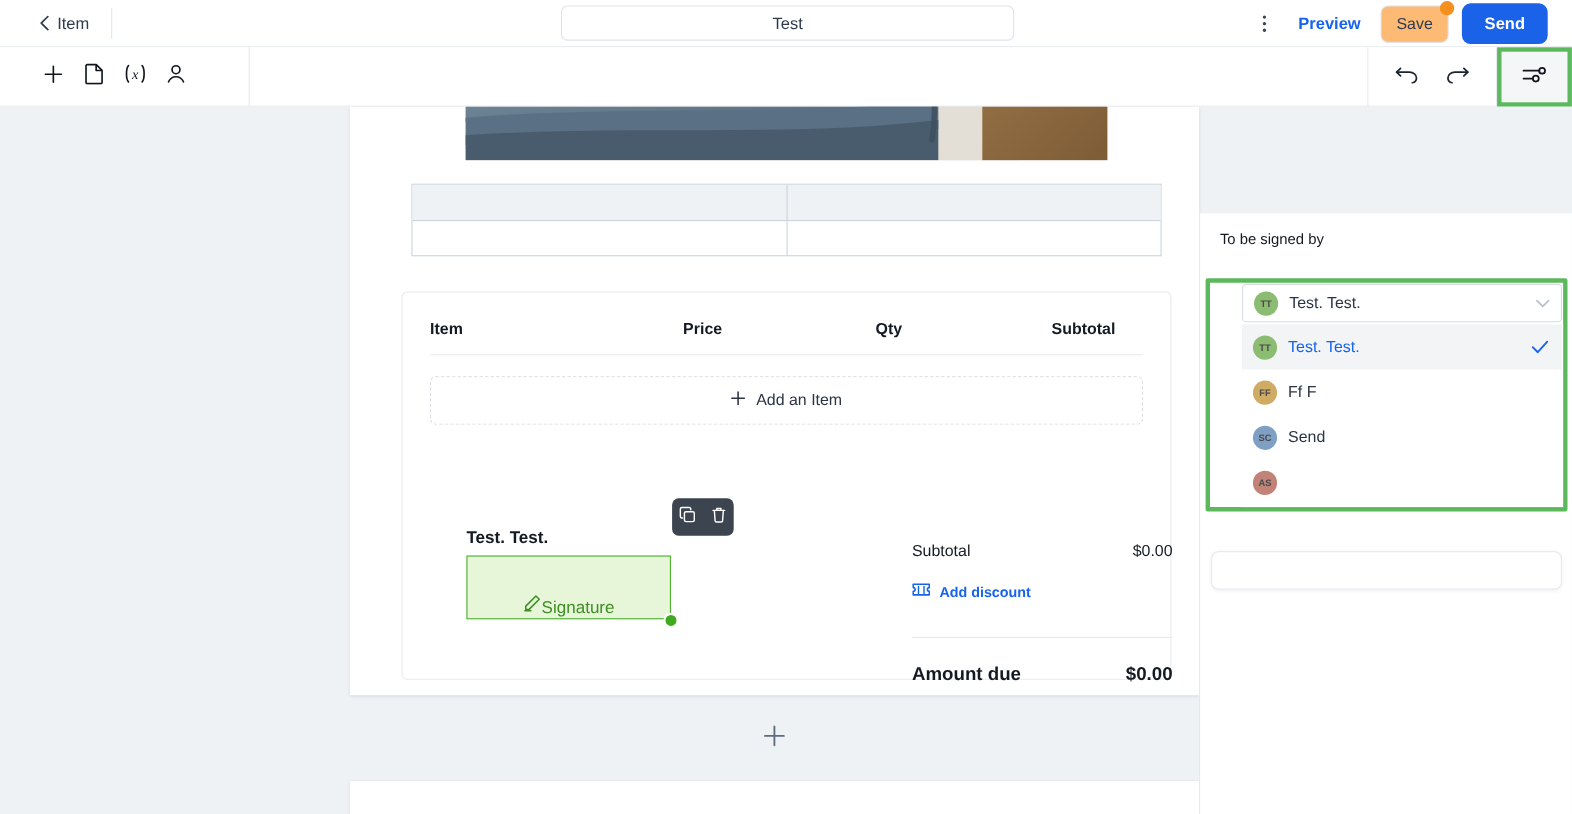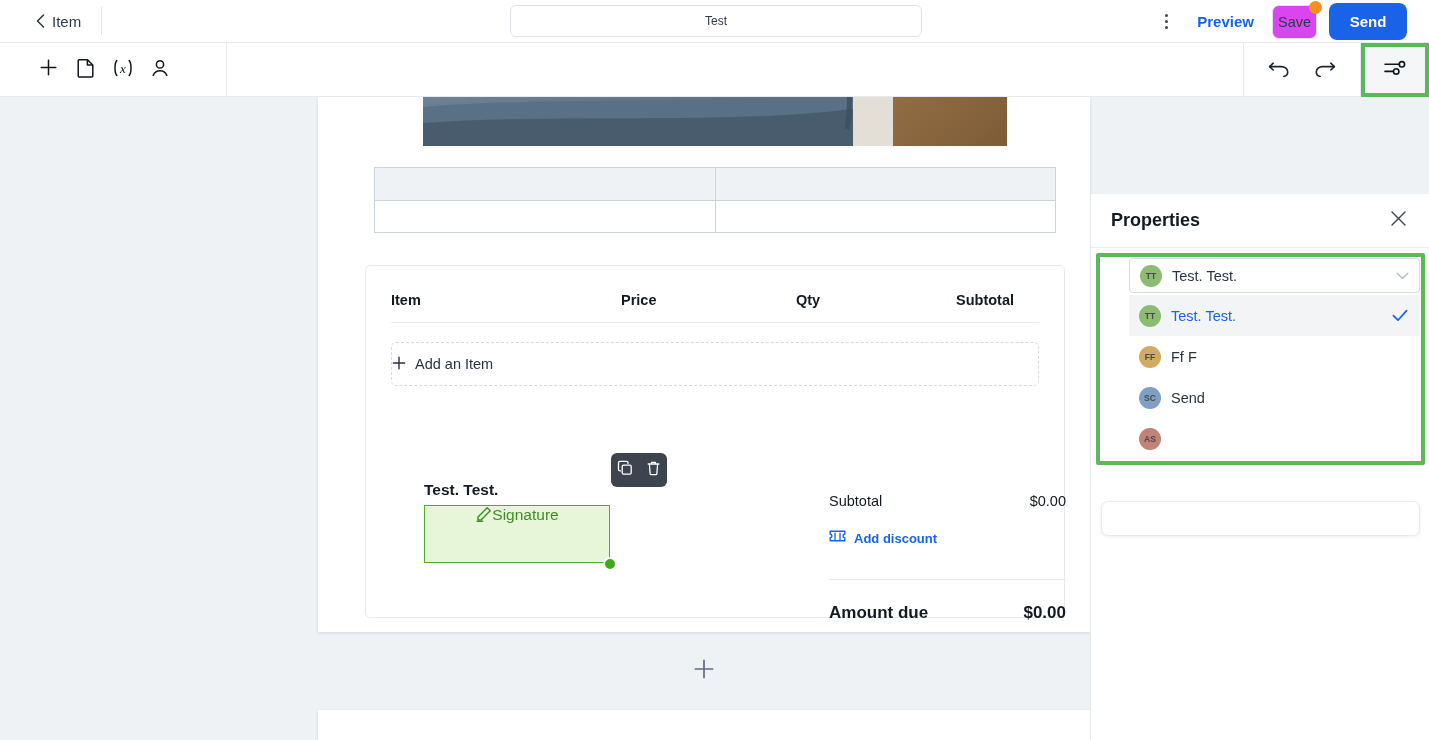--- a/index.html
+++ b/index.html
@@ -27,43 +27,43 @@
   .back-btn svg { display:block; }
   .back-divider {
     width: 1px; height: 28px; background: #e2e6eb; margin-left: 20px;
   }
   .title-field {
     position: absolute; left: 510px; top: 5px;
     width: 412px; height: 32px;
     border: 1px solid #dfe3e8; border-radius: 6px;
     background: #fff;
     display: flex; align-items: center; justify-content: center;
-    font-size: 12px; color: #2e3a4d;
+    font-size: 15px; color: #2e3a4d;
   }
   .topbar-right {
     position: absolute; right: 0; top: 0; height: 43px;
     display: flex; align-items: center; gap: 0;
   }
   .kebab {
     width: 34px; height: 34px; display:flex; align-items:center; justify-content:center;
     cursor:pointer; margin-right: 4px;
   }
   .kebab i {
     display:block; width:3.2px; height:3.2px; border-radius:50%; background:#3c4450;
     margin: 1.6px 0;
   }
   .kebab-inner { display:flex; flex-direction:column; align-items:center; }
   .preview-link {
     color: #1663ef; font-size: 15px; font-weight: 700;
     margin: 0 18px 0 10px; cursor: pointer;
   }
   .save-wrap { position: relative; }
   .save-btn {
-    width: 45px; height: 34px; border: 1px solid #dfe3e8; border-radius: 7px;
-    background: #d946ef; color: #2e3a4d; font-size: 14.5px;
+    width: 62px; height: 34px; border: 1px solid #dfe3e8; border-radius: 7px;
+    background: #fdba74; color: #2e3a4d; font-size: 14.5px;
     display:flex; align-items:center; justify-content:center; cursor:pointer;
   }
   .save-dot {
     position: absolute; right: -5px; top: -4px;
     width: 13px; height: 13px; border-radius: 50%;
     background: #f5901e;
   }
   .send-btn {
     width: 78px; height: 37px; border-radius: 8px;
     background: #1a62e8; color: #fff;
@@ -161,31 +161,31 @@
   .ih-item  { width: 230px; }
   .ih-price { width: 175px; }
   .ih-qty   { width: 160px; }
   .ih-sub   { flex:1; }
   .items-divider {
     margin: 14px 25px 0 25px; height:1px; background:#e7ebef;
   }
   .add-item {
     margin: 19px 25px 0 25px; height:44px;
     border:1px dashed #d6dbe1; border-radius:5px;
-    display:flex;align-items:center;justify-content:flex-start;gap:9px;
+    display:flex;align-items:center;justify-content:center;gap:9px;
     font-size:14.5px; color:#2b3443; cursor:pointer;
   }
 
   
   .sig-zone { position:absolute; left:58px; top:215px; }
   .sig-name { font-size:15.5px; font-weight:700; color:#141a22; margin-bottom:6px; }
   .sig-box {
     position:relative; width:186px; height:58px;
     border:1.6px solid #4caf2f; background:#e7f5d9;
-    display:flex;align-items:flex-start;justify-content:center;
+    display:flex;align-items:flex-end;justify-content:center;
     cursor:pointer;
   }
   .sig-label { font-size:15.5px; color:#3d8f22; }
   .sig-handle {
     position:absolute; right:-8px; bottom:-9px;
     width:14px;height:14px;border-radius:50%;
     background:#3faa1e; border:2px solid #fff;
     cursor:nwse-resize;
   }
   .float-tools {
@@ -496,30 +496,20 @@
     <span>
       <svg width="22" height="22" viewBox="0 0 22 22" fill="none">
           <path d="M11 2.4v17.2M2.4 11h17.2" stroke="#5f6b7e" stroke-width="1.7" stroke-linecap="round"></path>
         </svg>
     </span>
   </div>
 
   <div class="page2"></div>
 
   <div class="props-panel">
-    <div class="props-header">
-      <span class="props-title">Properties</span>
-      <span class="props-close">
-        <span>
-          <svg width="17" height="17" viewBox="0 0 17 17" fill="none">
-              <path d="M2 2l13 13M15 2L2 15" stroke="#3c4450" stroke-width="1.4" stroke-linecap="round"></path>
-            </svg>
-        </span>
-      </span>
-    </div>
 
     <div class="props-body">
       <div class="field-label">To be signed by</div>
     </div>
 
     <div class="ghost-card"></div>
 
     <div class="green-hl">
       <div class="select-box">
         <span class="avatar" style="background:#8cbc71">TT</span>

